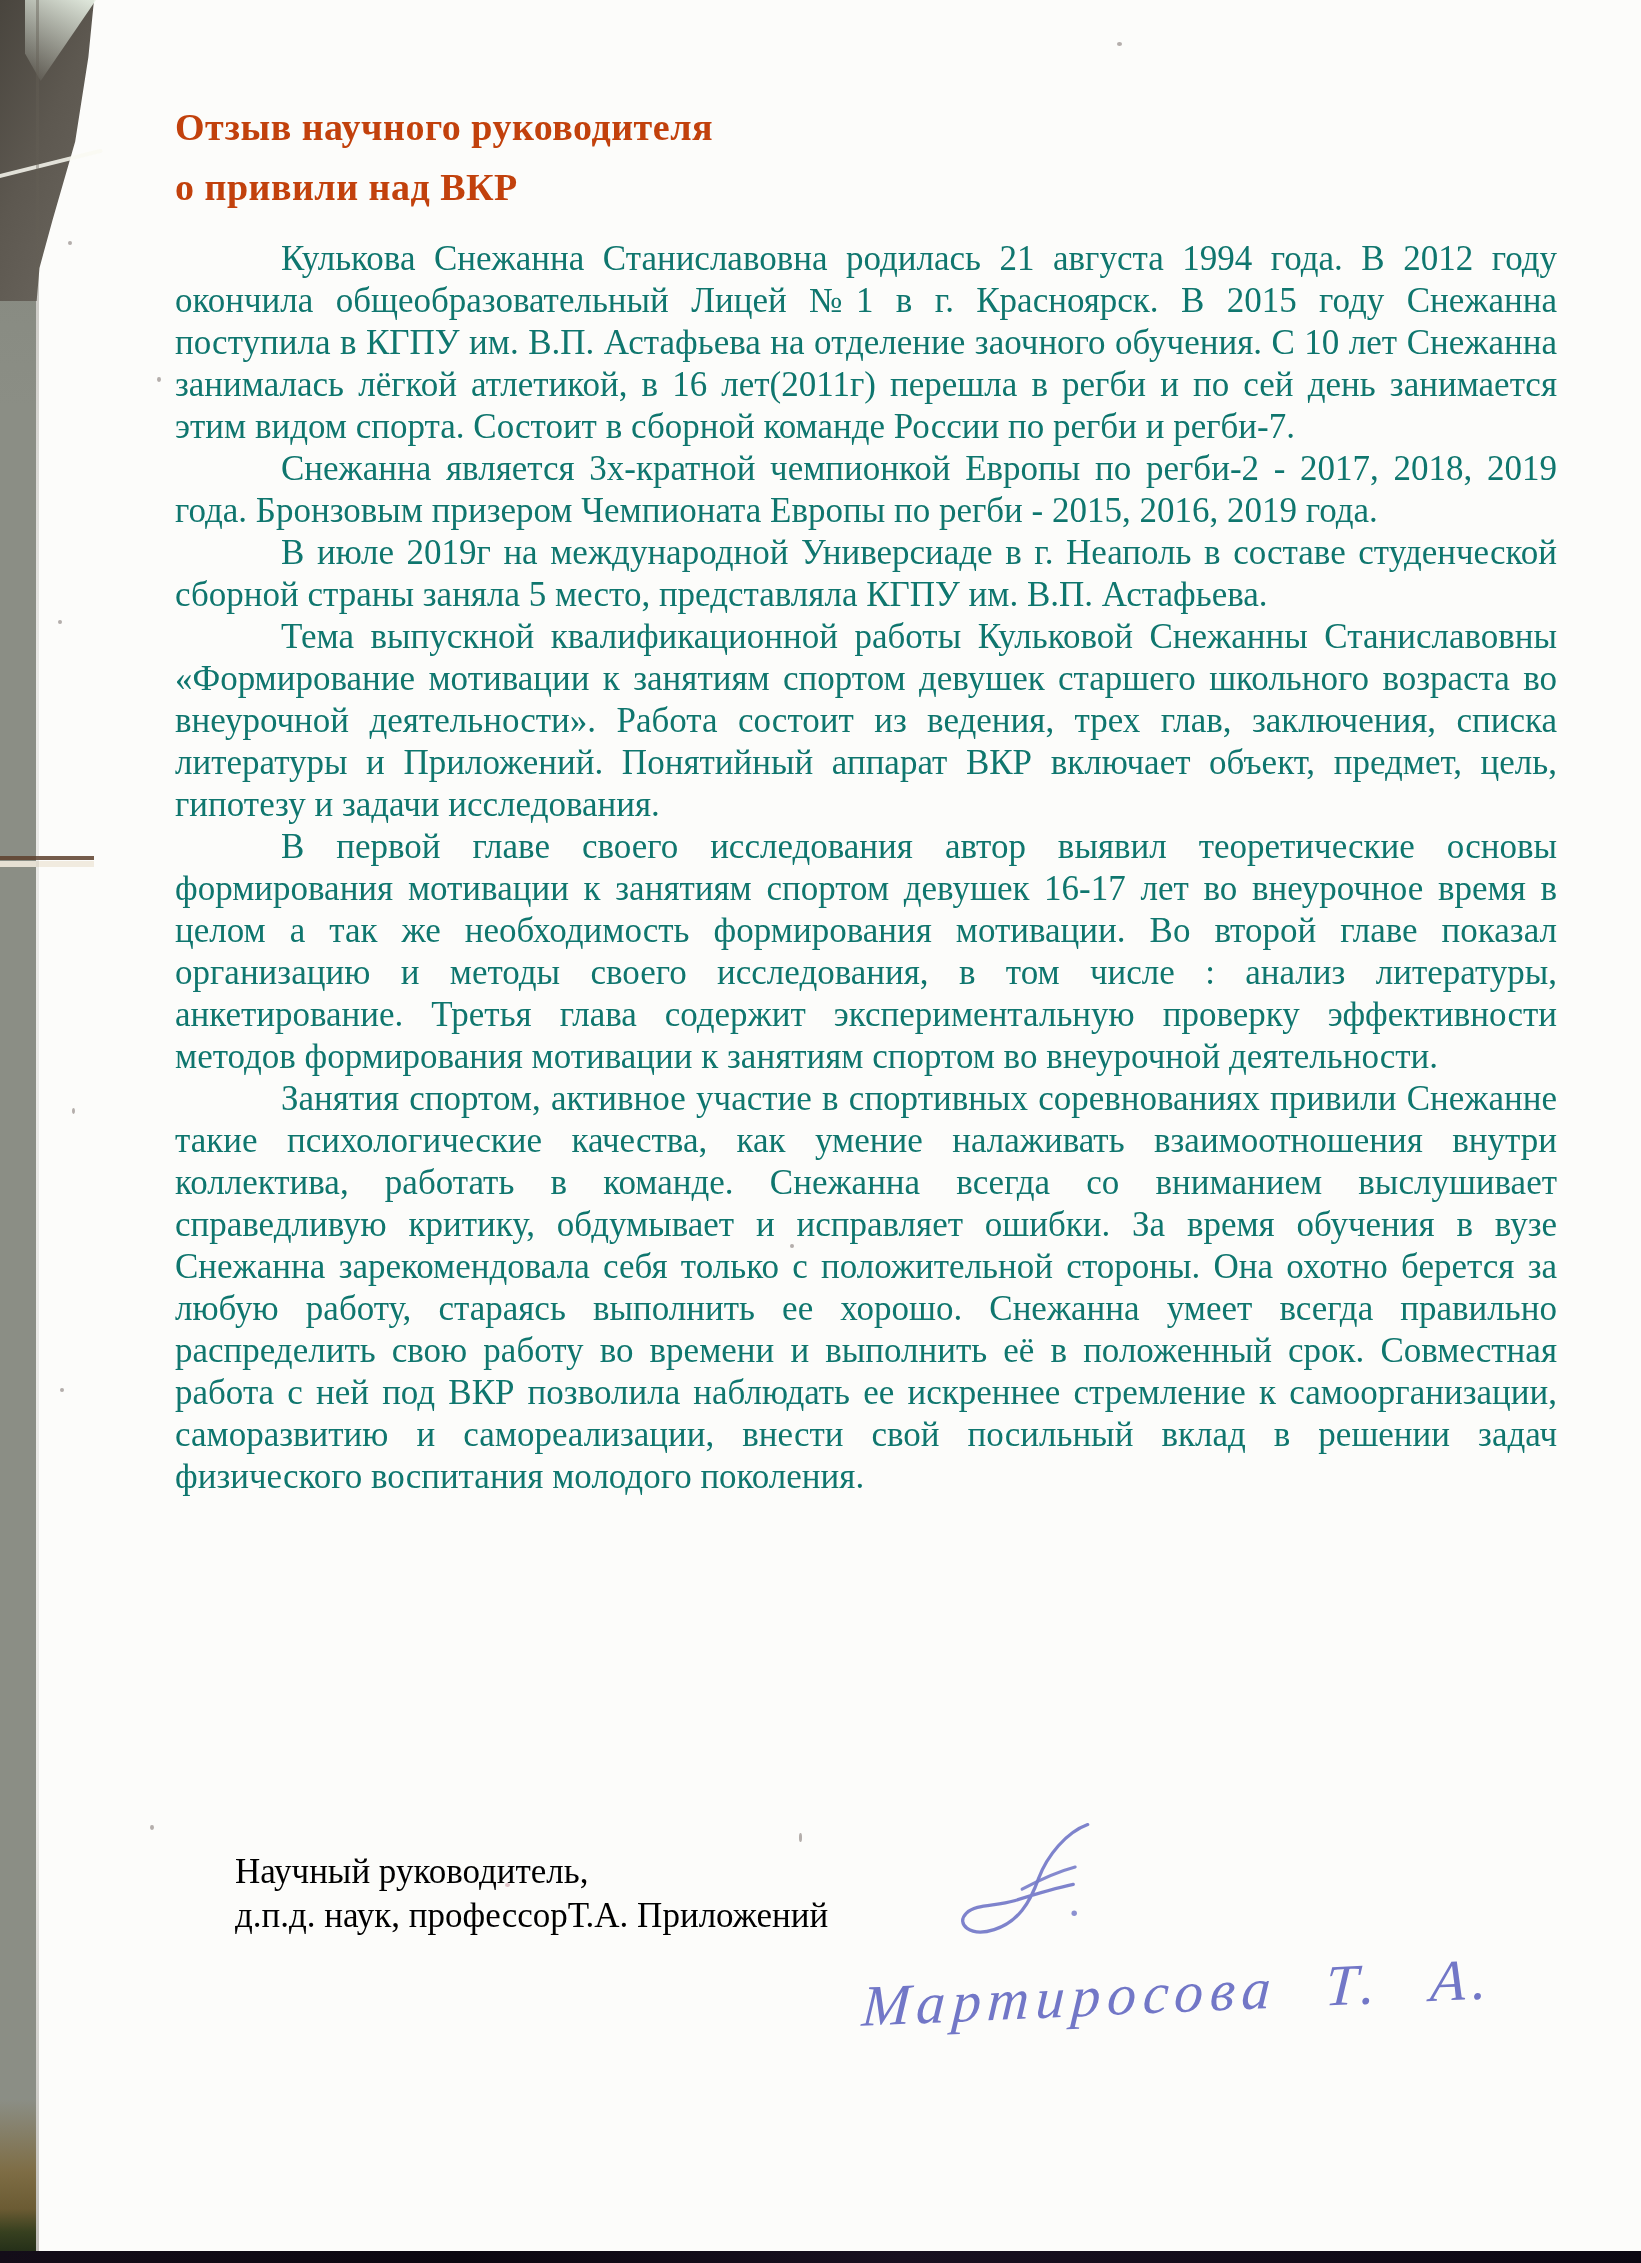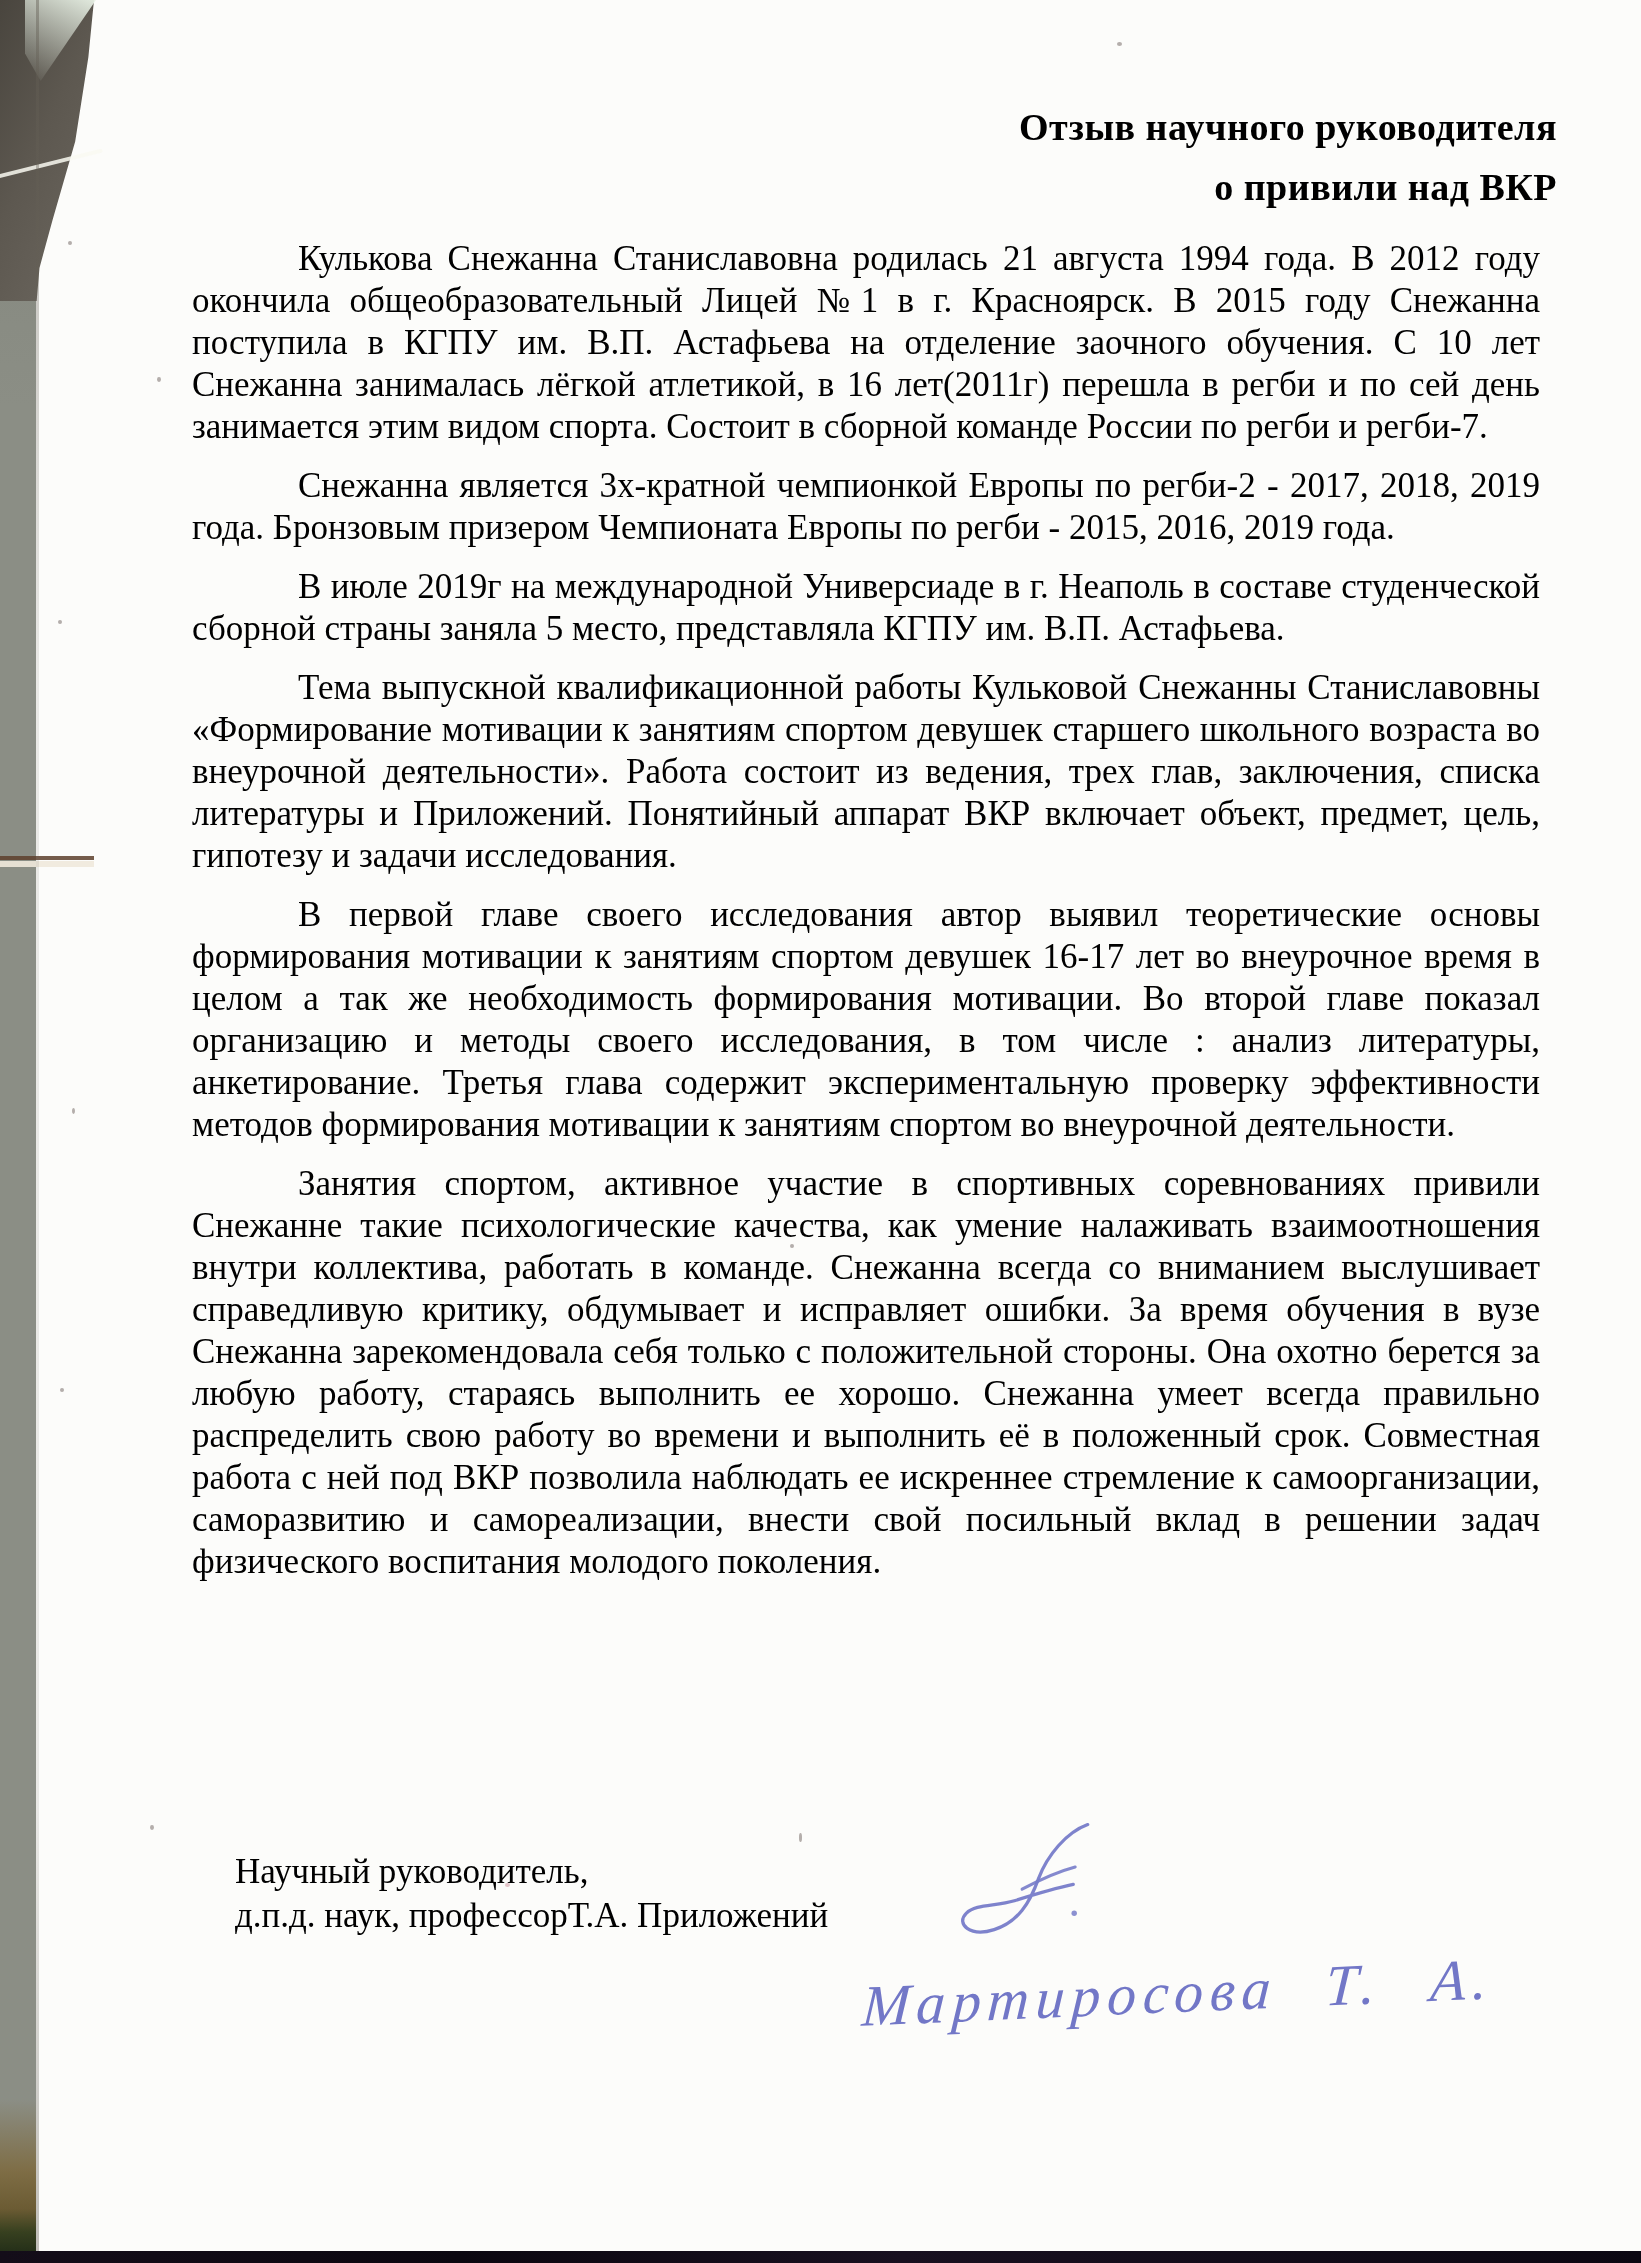--- a/index.html
+++ b/index.html
@@ -48,26 +48,26 @@
   .noise-speck{
     position:absolute;border-radius:50%;
     background:rgba(120,110,105,.55);
   }
   
   .content{
     position:absolute;left:175px;top:97px;width:1382px;
     color:#4e3d3a;
   }
   .doc-title{
-    text-align:right;font-weight:bold;font-size:38px;line-height:60px;
-    color:#000000;margin:0 0 21px 0;letter-spacing:0.5px;
+    text-align:left;font-weight:bold;font-size:38px;line-height:60px;
+    color:#c2410c;margin:0 0 21px 0;letter-spacing:0.5px;
   }
   .body-text p{
-    margin:17px;text-indent:106px;font-size:35px;line-height:42px;
-    text-align:justify;color:#000000;
+    margin:0;text-indent:106px;font-size:35px;line-height:42px;
+    text-align:justify;color:#0f766e;
   }
   .sig-block{
     position:absolute;left:235px;top:1850px;
     font-size:35px;line-height:44px;color:#000000;
   }
   
   .signature-svg{position:absolute;left:941px;top:1813px;}
   .handwritten-name{
     position:absolute;left:862px;top:1958px;width:676px;
     font-style:italic;font-size:58px;color:#7277c7;

